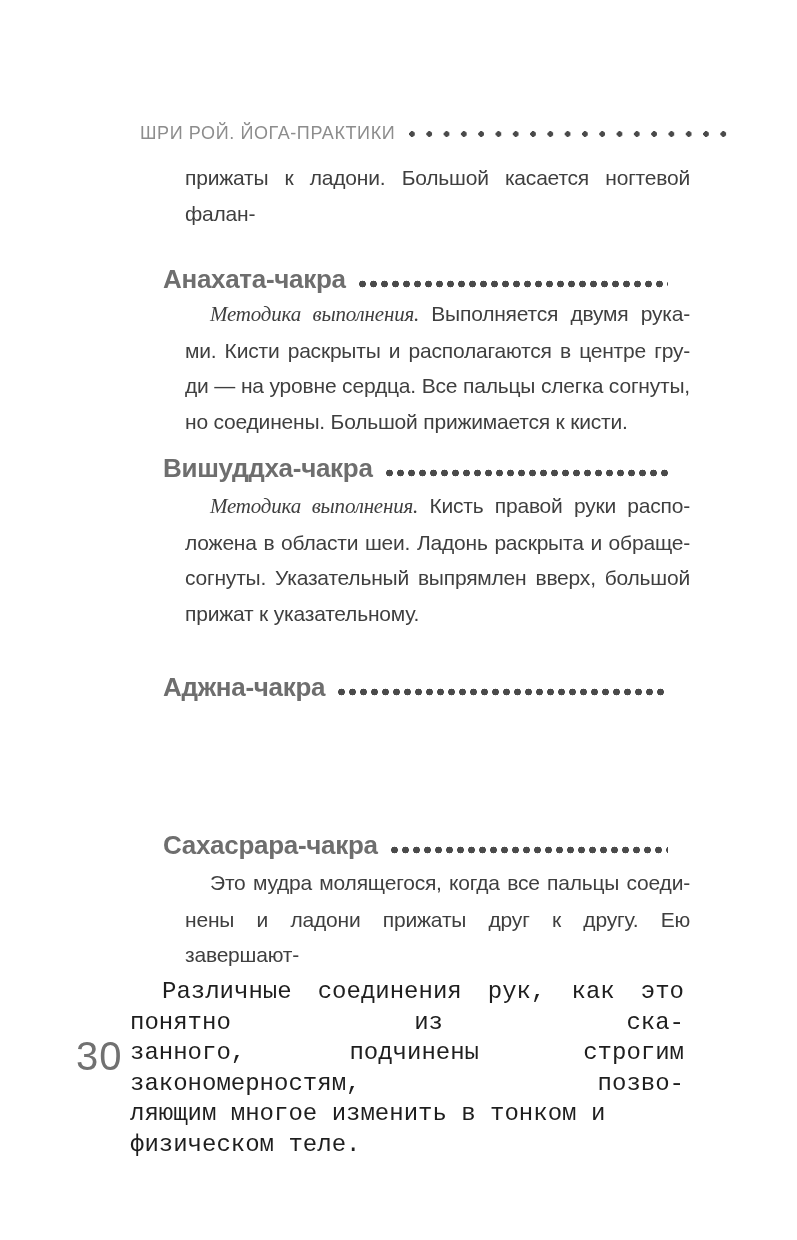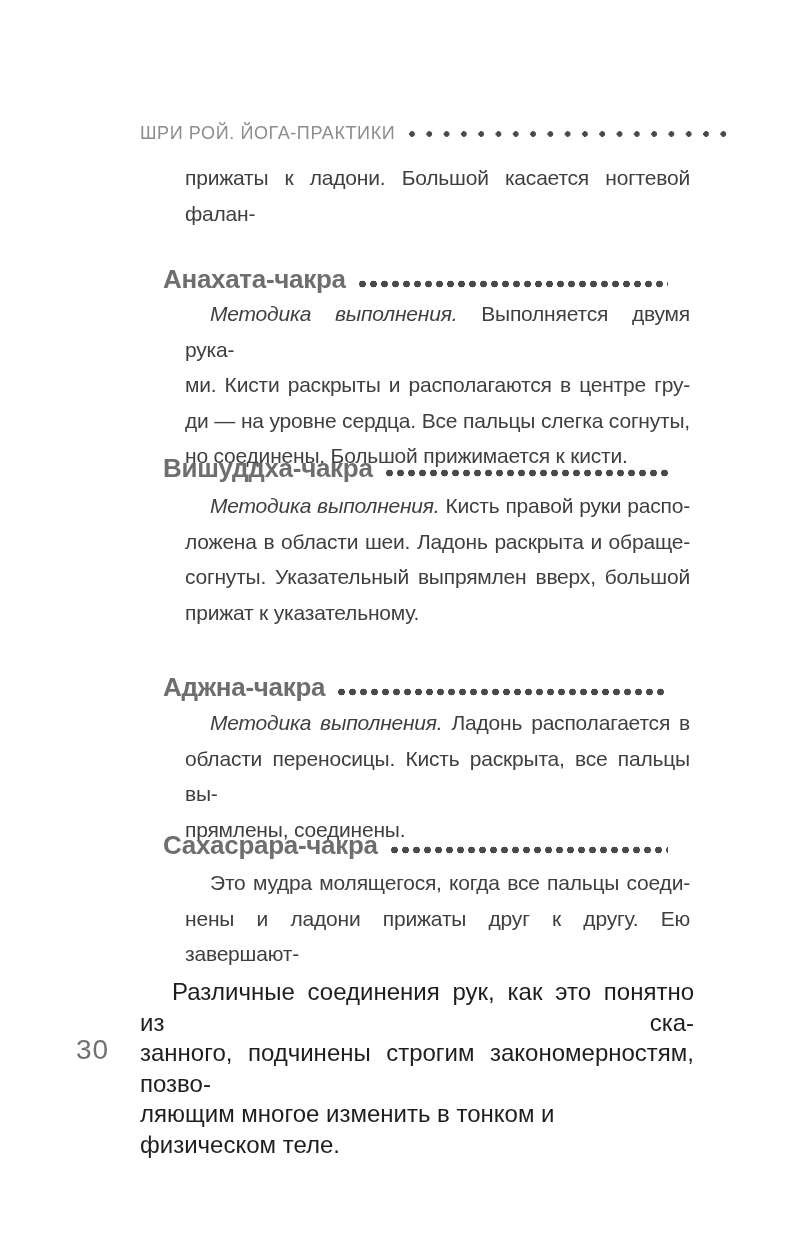--- a/index.html
+++ b/index.html
@@ -21,36 +21,36 @@
   .hdots{flex:1;height:6px;margin:9px 0 0 14px;
     background-image:radial-gradient(circle at 3px 3px,var(--dots) 2.6px,transparent 3px);
     background-size:17.3px 6px;background-repeat:repeat-x;}
 
   
   .block{position:absolute;left:163px;width:505px;color:var(--body-text);
     font-size:21px;line-height:35.5px;letter-spacing:-.2px;margin-left:22px;}
   .ln{white-space:normal;}
   .j{text-align:justify;text-align-last:justify;}
   .ind{text-indent:25px;}
-  .ital{font-style:italic;}
+  .ital{font-style:italic;font-family:Liberation Serif, serif;}
 
   
   .shead{position:absolute;left:163px;width:505px;display:flex;line-height:36px;text-align:right;}
   .shead-label{font-size:26px;font-weight:bold;color:var(--heading);white-space:nowrap;letter-spacing:-.3px;}
   .sdots{flex:1;height:8px;margin:19px 0 0 13px;
     background-image:radial-gradient(circle at 3.5px 4px,var(--dots) 3.2px,transparent 3.6px);
     background-size:11px 8px;background-repeat:repeat-x;}
 
   
-  .closing{position:absolute;left:140px;width:554px;color:var(--closing-text);
-    font-family:Liberation Sans, sans-serif;font-size:24px;line-height:30.5px;letter-spacing:0;}
+  .closing{position:absolute;left:130px;width:554px;color:var(--closing-text);
+    font-family:Liberation Mono, monospace;font-size:24px;line-height:30.5px;letter-spacing:0;}
   .closing .ind{text-indent:32px;}
 
   
-  .pgnum{position:absolute;left:76px;top:1036px;font-size:28px;line-height:1;
+  .pgnum{position:absolute;left:76px;top:1036px;font-size:40px;line-height:1;
     color:var(--page-number);letter-spacing:1px;}
 </style>
 </head>
 <body>
 
 <div id="page">
 
   <div class="hdr">
     <span class="hdr-title">ШРИ РОЙ. ЙОГА-ПРАКТИКИ</span>
     <span class="hdots"></span>
@@ -79,25 +79,20 @@
     <div class="ln j ind"><span class="ital">Методика выполнения.</span><span> Кисть правой руки распо-</span></div>
     <div class="ln j">ложена в области шеи. Ладонь раскрыта и обраще-</div>
     <div class="ln j">согнуты. Указательный выпрямлен вверх, большой</div>
     <div class="ln">прижат к указательному.</div>
   </div>
 
   <div class="shead" style="top:669px">
     <span class="shead-label">Аджна-чакра</span>
     <span class="sdots"></span>
   </div>
-  <div class="block" style="top:705px">
-    <div class="ln j ind"><span class="ital">Методика выполнения.</span><span> Ладонь располагается в</span></div>
-    <div class="ln j">области переносицы. Кисть раскрыта, все пальцы вы-</div>
-    <div class="ln">прямлены, соединены.</div>
-  </div>
 
   <div class="shead" style="top:827px">
     <span class="shead-label">Сахасрара-чакра</span>
     <span class="sdots"></span>
   </div>
   <div class="block" style="top:865px">
     <div class="ln j ind"><span class="ital"></span><span>Это мудра молящегося, когда все пальцы соеди-</span></div>
     <div class="ln j">нены и ладони прижаты друг к другу. Ею завершают-</div>
   </div>
 

